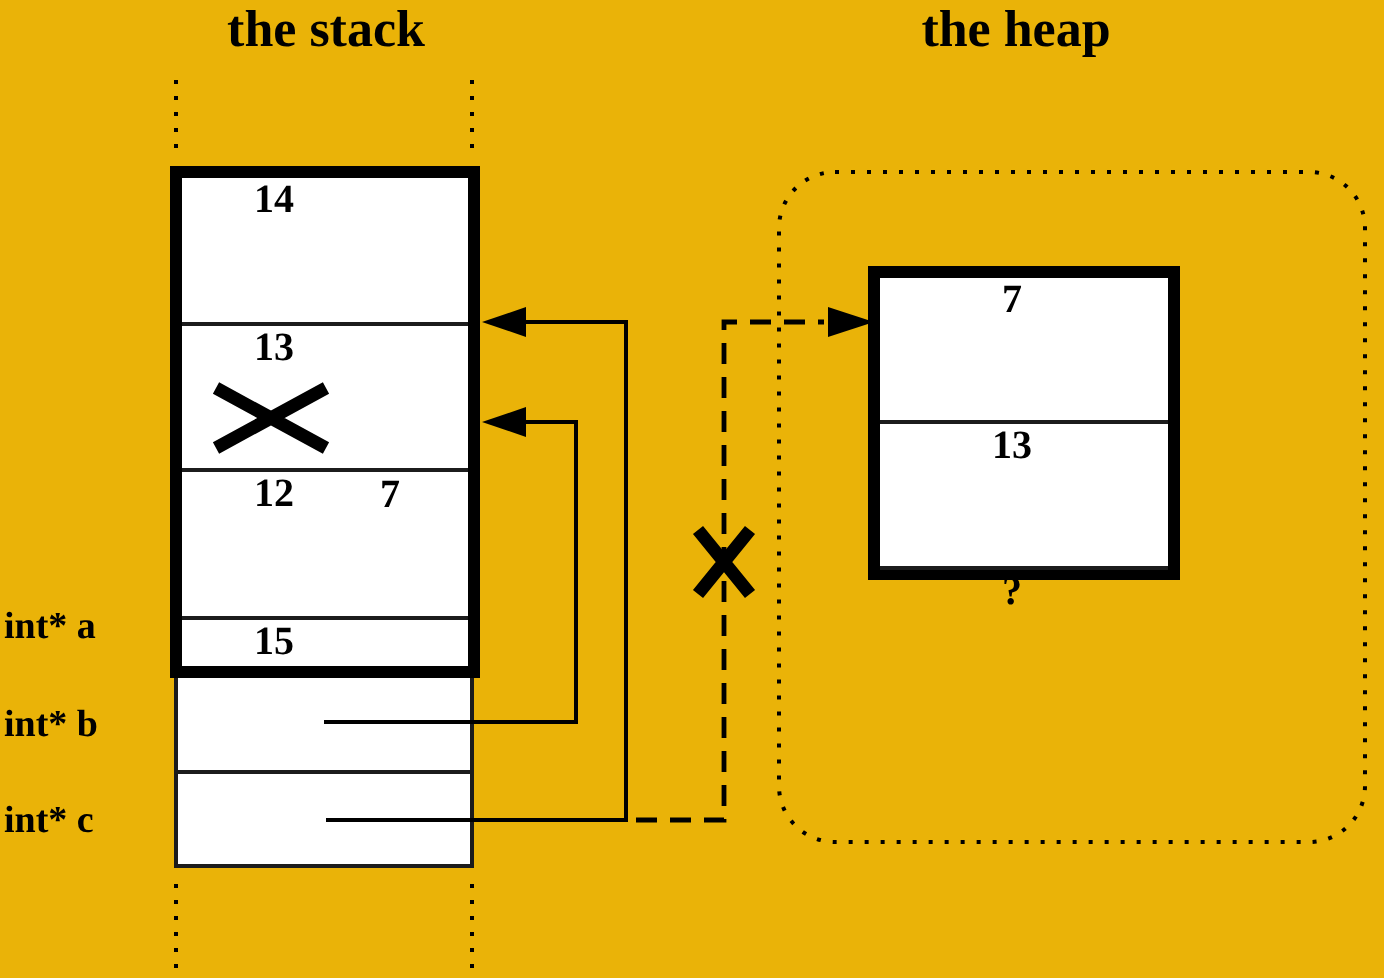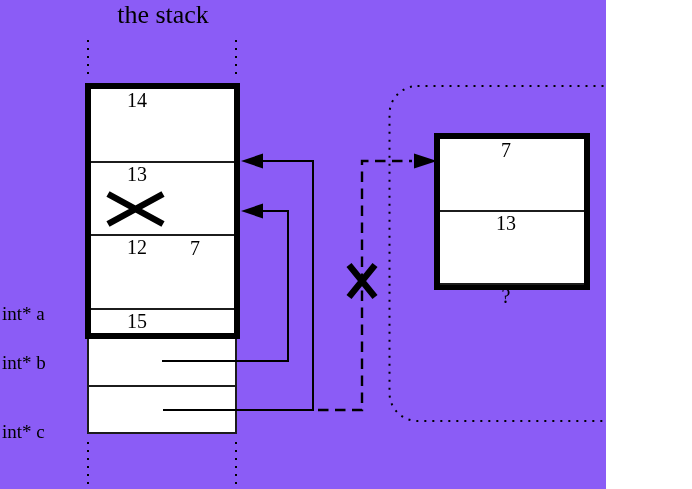--- a/index.html
+++ b/index.html
@@ -1,18 +1,18 @@
 <!DOCTYPE html>
 <html><head>
 <meta charset="utf-8">
 <style>
   html,body{margin:0;padding:0;background:#fff;}
   .canvas{
-    position:relative;width:606px;height:489px;background:#8b5cf6;
-    font-family:"Liberation Serif","DejaVu Serif",serif;color:#000;overflow:hidden;
+    position:relative;width:692px;height:489px;background:#eab308;
+    font-family:"Liberation Serif","DejaVu Serif",serif;color:#000;overflow:hidden;font-weight:bold;
   }
   .title{position:absolute;top:0;transform:translateX(-50%);font-size:26px;white-space:nowrap;}
   .stack-box{
     position:absolute;left:85px;top:83px;width:155px;height:256px;
     border:6px solid #000;box-sizing:border-box;background:#fff;
     display:flex;flex-direction:column;
   }
   .mcell{flex:1;position:relative;display:flex;align-items:center;justify-content:center;font-size:20px;}
   .stack-box .mcell{padding-right:51px;}
   .mcell + .mcell{border-top:2px solid #1c1c1c;margin-top:48px;}
@@ -36,20 +36,21 @@
   .dashed{fill:none;stroke:#000;stroke-width:2.4;stroke-dasharray:10.5 6.5;}
   .xmark{fill:none;stroke:#000;stroke-width:6.5;stroke-linecap:butt;}
   .ahead{fill:#000;stroke:none;}
 </style>
 </head>
 <body>
 
 <div class="canvas">
 
   <div class="title" style="left:163px">the stack</div>
+  <div class="title" style="left:508px">the heap</div>
 
   <div class="stack-box">
     <div class="mcell">
       <span>14</span>
     </div>
     <div class="mcell">
       <span>13</span>
     </div>
     <div class="mcell">
       <span>12</span>
@@ -60,21 +61,21 @@
     </div>
   </div>
 
   <div class="ext">
     <div class="ext-row-b"></div>
     <div class="ext-row-c"></div>
   </div>
 
   <div class="varlabel" style="top:314px">int* a</div>
   <div class="varlabel" style="top:363px">int* b</div>
-  <div class="varlabel" style="top:432px">int* c</div>
+  <div class="varlabel" style="top:411px">int* c</div>
 
   <div class="heap-box">
     <div class="mcell">
       <span>7</span>
     </div>
     <div class="mcell">
       <span>13</span>
     </div>
     <div class="mcell">
       <span>?</span>

